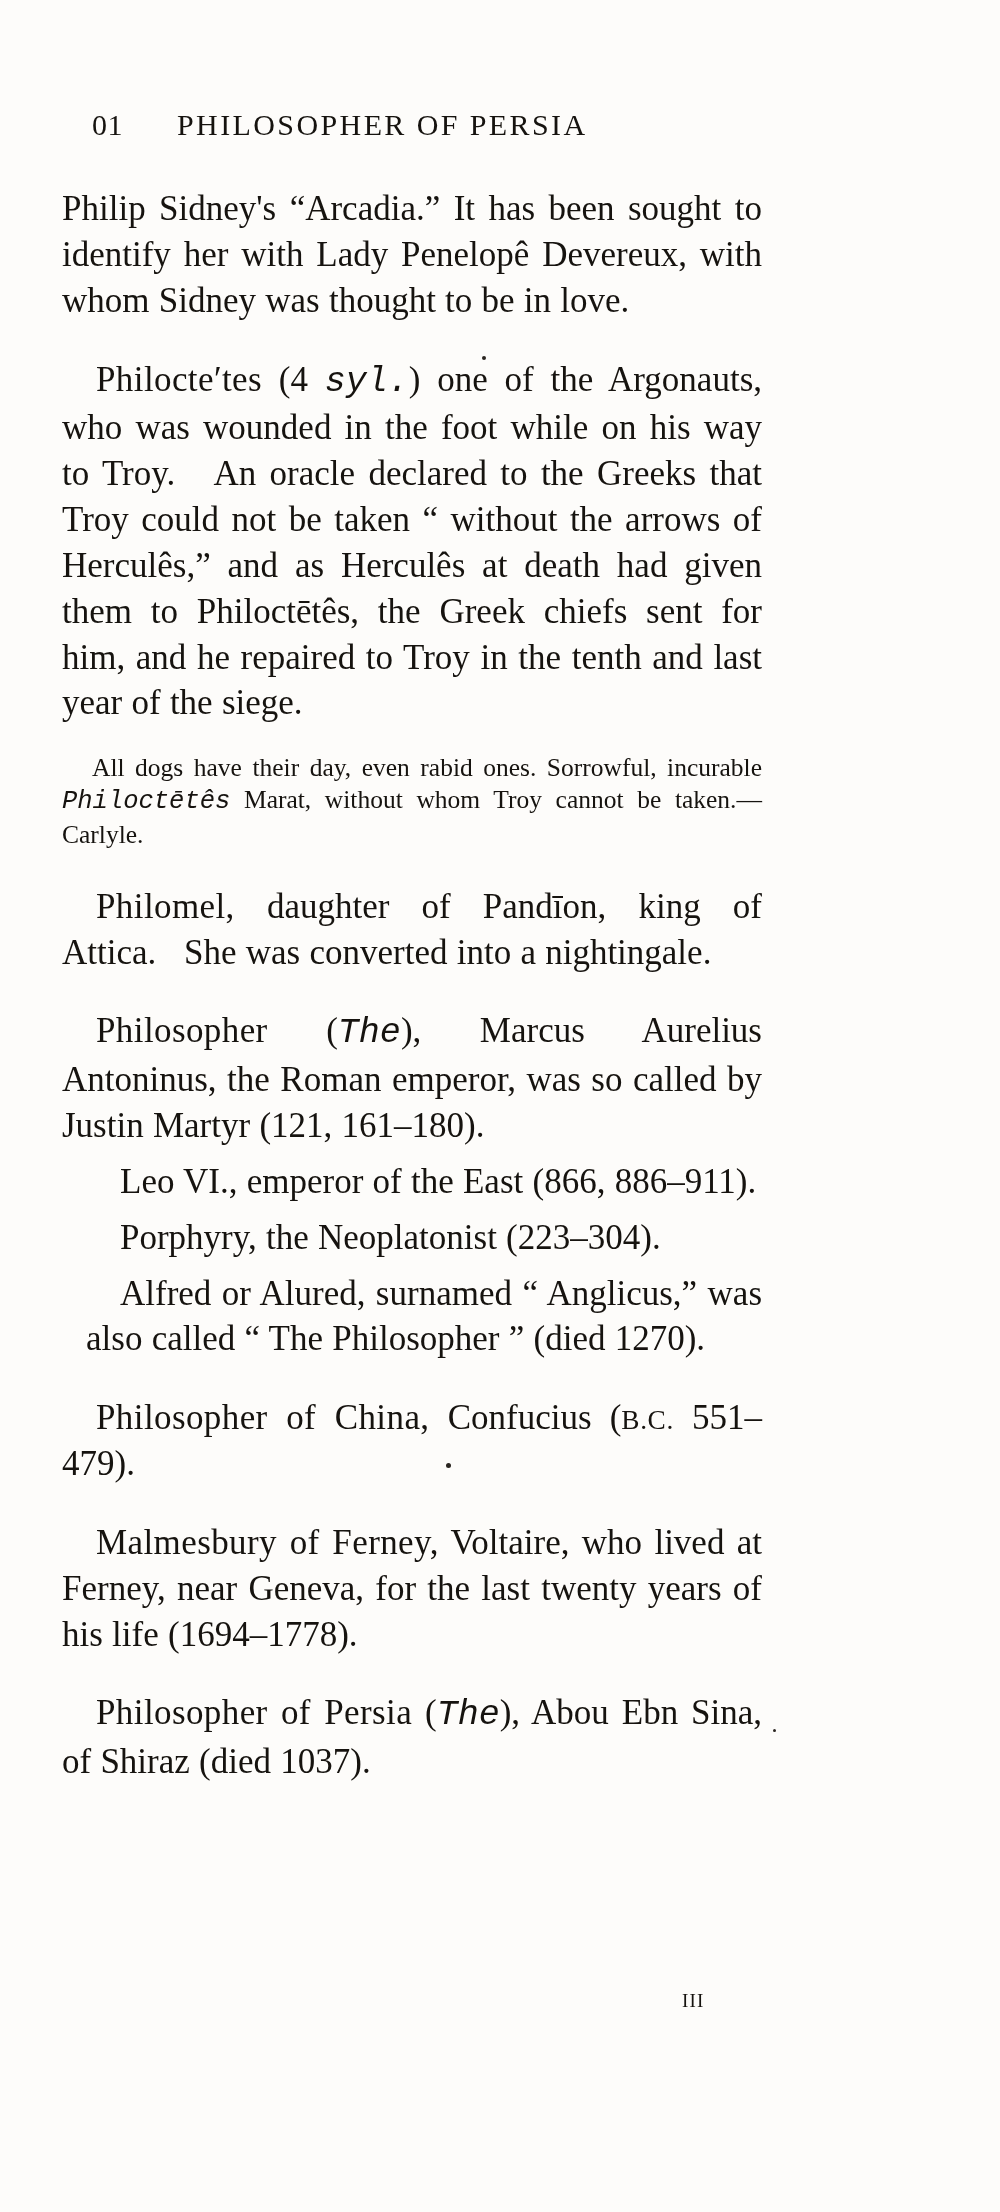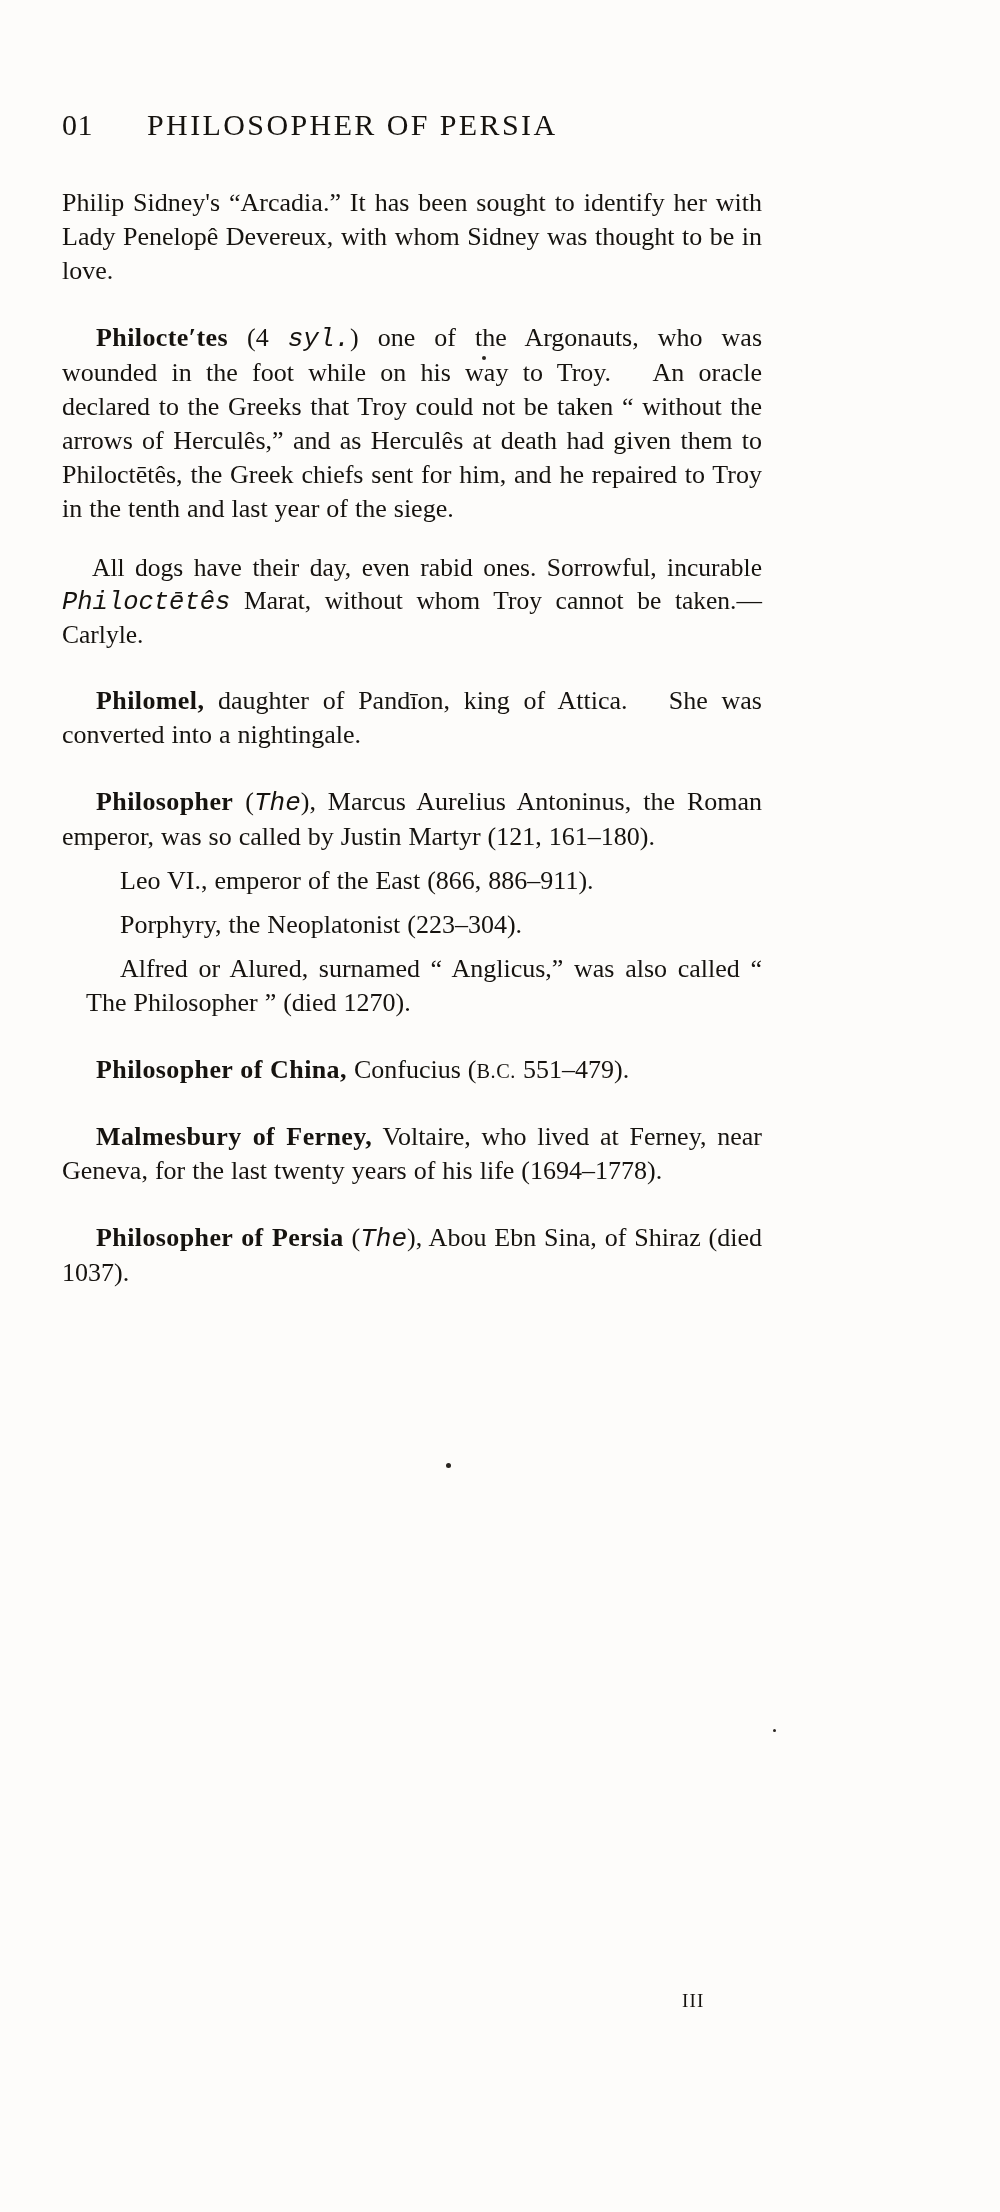--- a/index.html
+++ b/index.html
@@ -27,48 +27,49 @@
     position: absolute;
     left: 62px;
     top: 108px;
     width: 700px;
   }
   
   .runhead {
     display: flex;
     align-items: flex-end;
     margin-bottom: 44px;
+    margin-left: 30px;
   }
   .folio {
     font-size: 30px;
     letter-spacing: 0.5px;
     margin-right: 54px;
   }
   .runtitle {
     font-size: 30px;
     letter-spacing: 2.4px;
     white-space: nowrap;
   }
   
   .para {
-    font-size: 26px;
+    font-size: 35px;
     line-height: 1.31;
     text-align: justify;
     margin: 0 0 10px 0;
     word-spacing: 0.5px;
   }
   .para.indent { text-indent: 34px; margin-left: 24px; }
   .para.first { text-indent: 0; }
   .entry {
     margin-top: 33px;
     text-indent: 34px;
   }
   .tight { margin-top: 0; }
   b.hw {
-    font-weight: bold;
+    font-weight: normal;
     letter-spacing: 0.4px;
     margin-top: 20px;
   }
   i, .ital { font-style: italic; font-family: Liberation Mono, monospace; }
   .quote {
     font-size: 25.5px;
     line-height: 1.26;
     text-align: justify;
     margin: 26px 0 0 0;
     text-indent: 30px;

